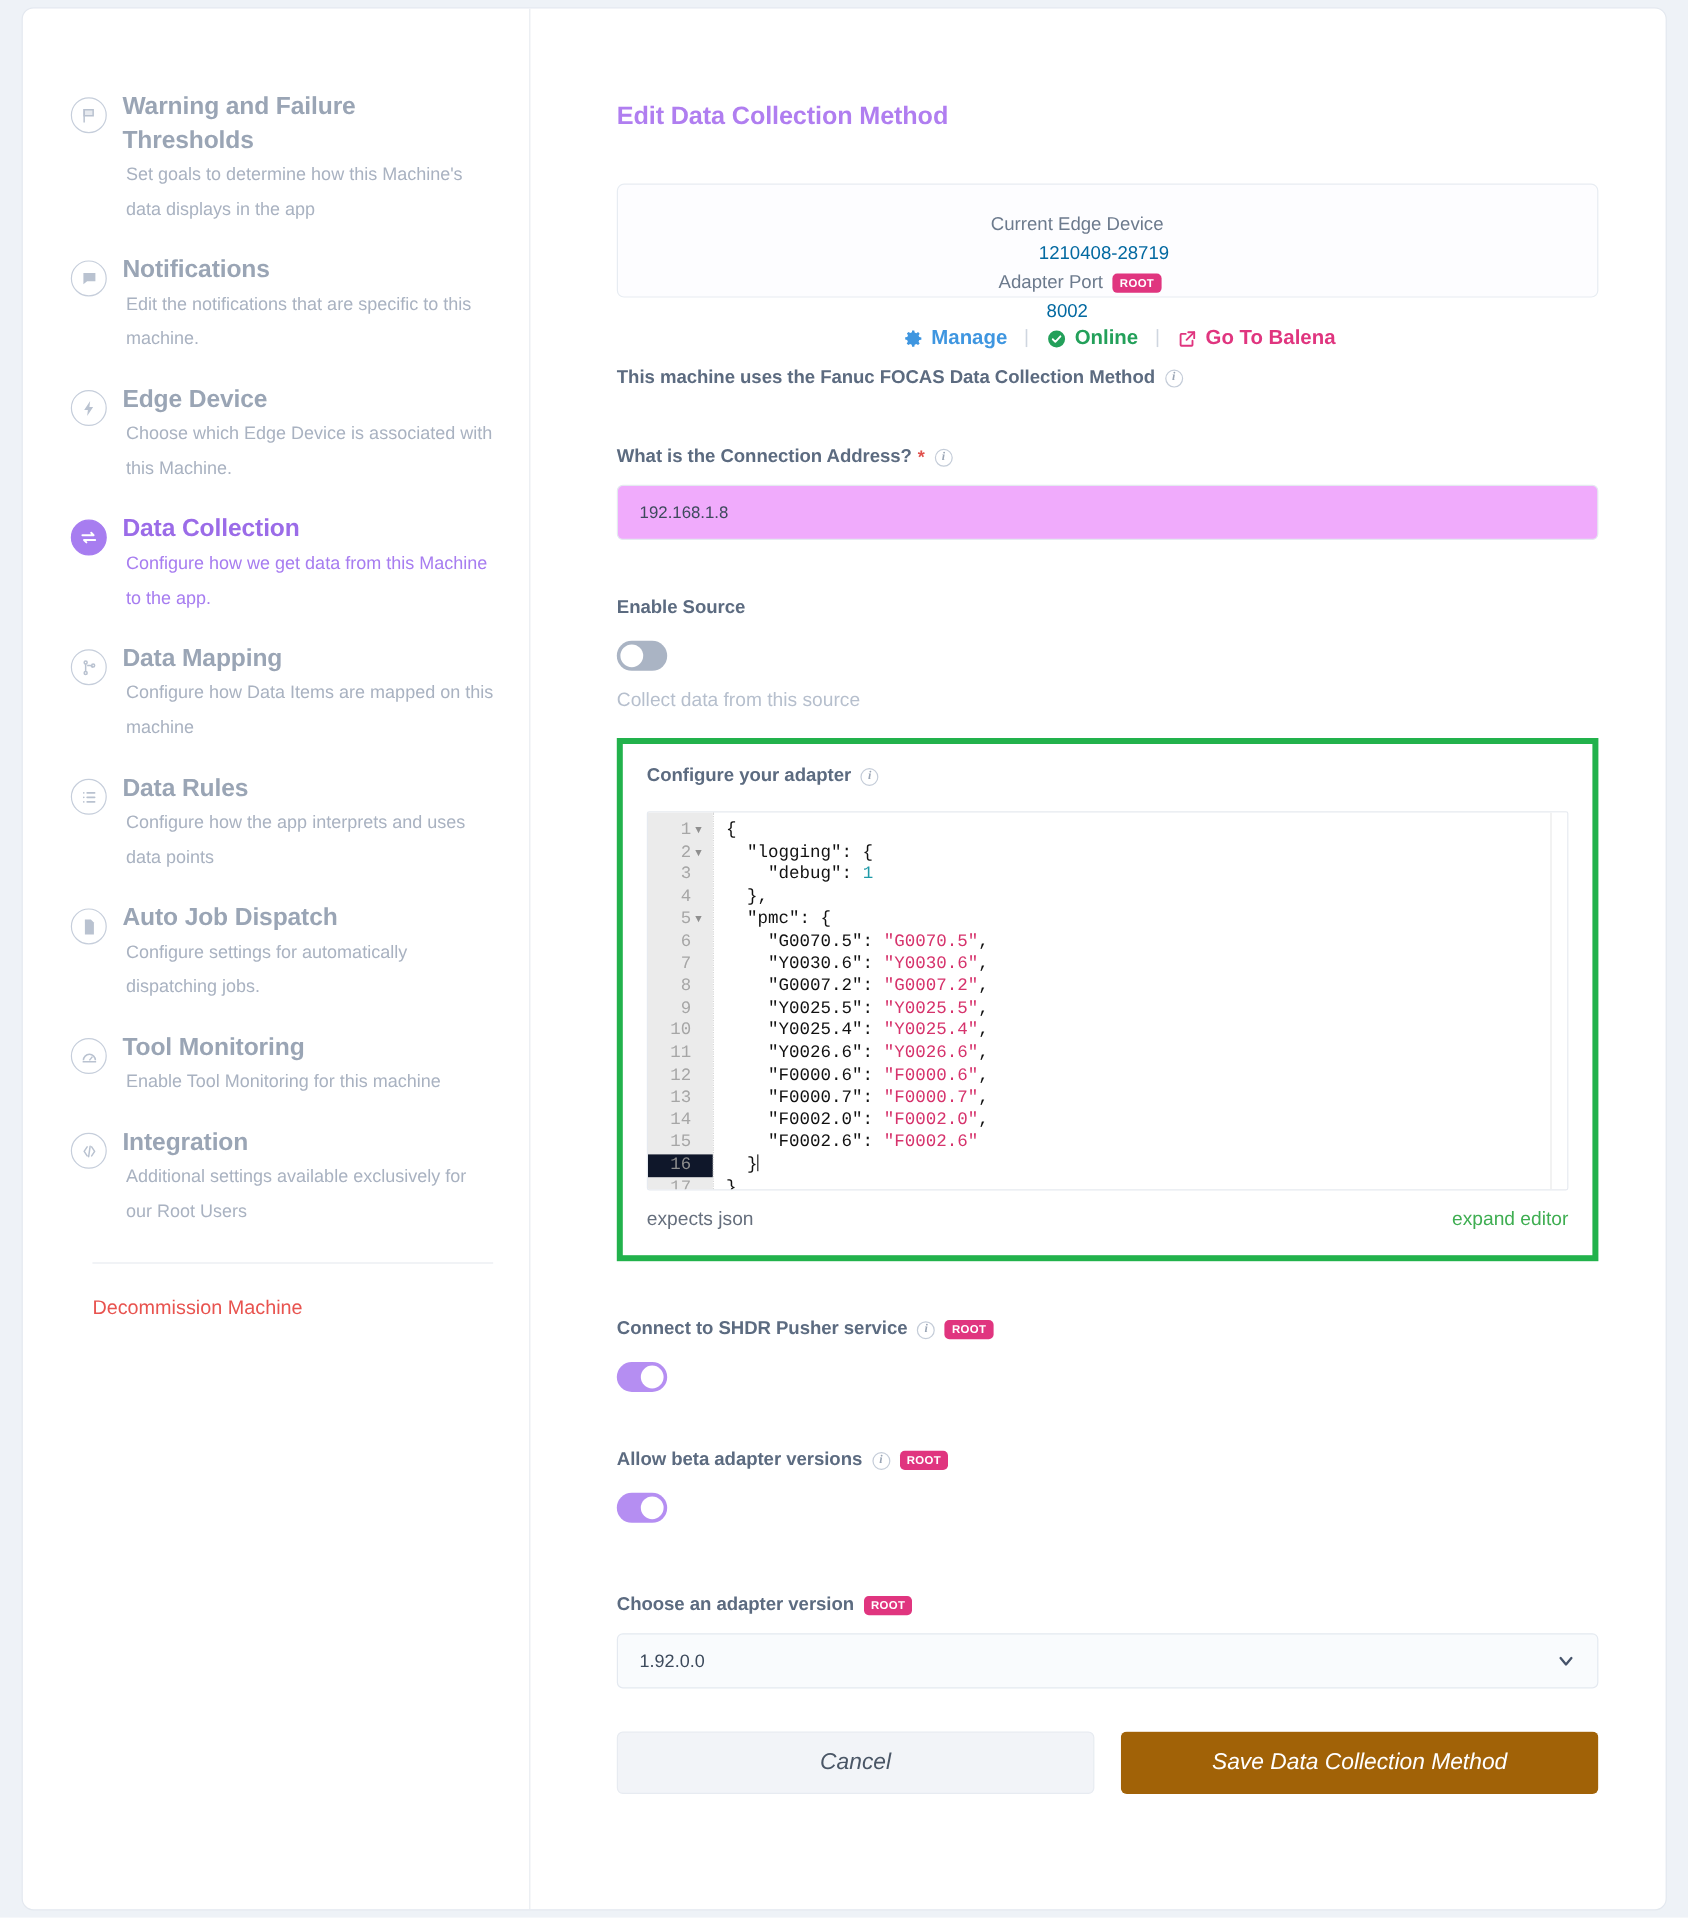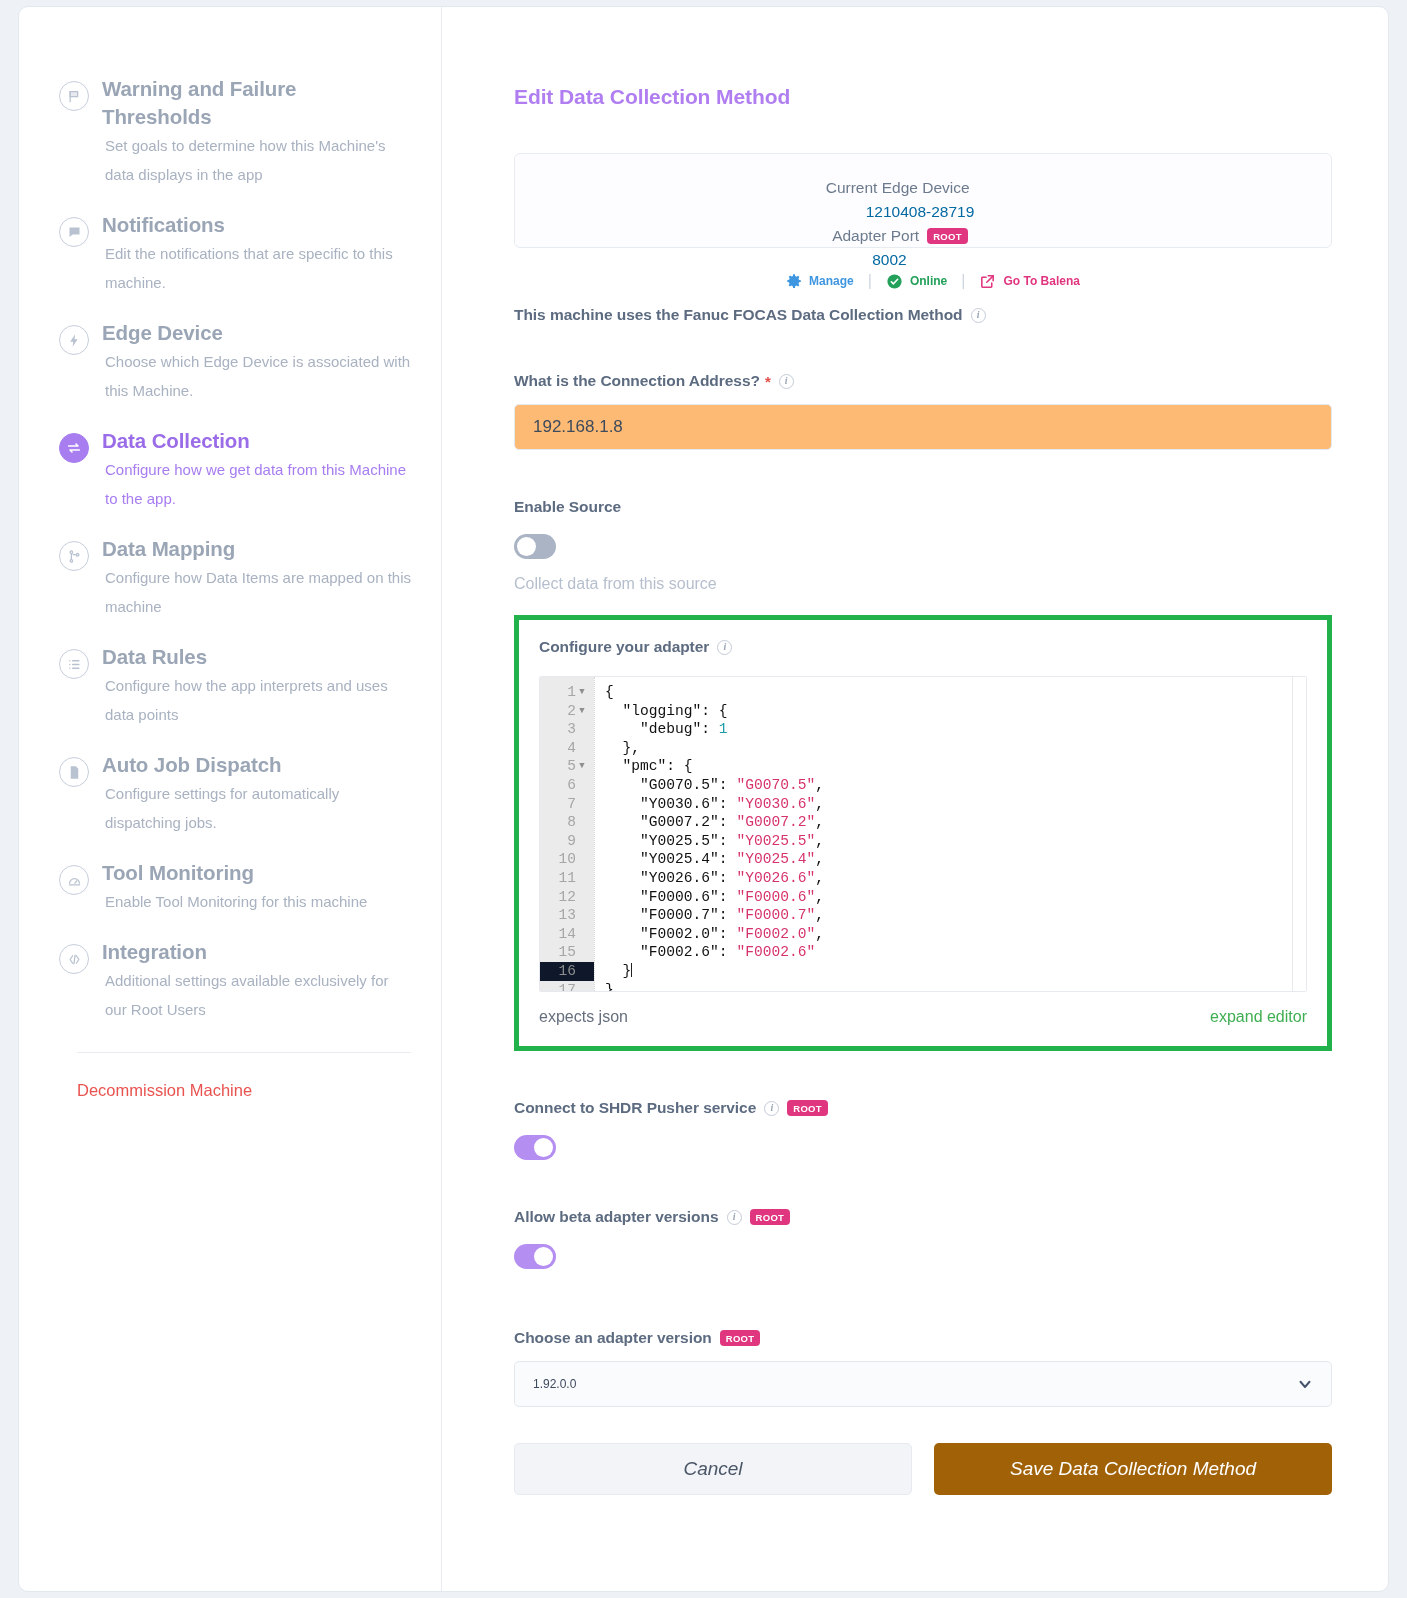--- a/index.html
+++ b/index.html
@@ -142,21 +142,21 @@
     line-height: 11px;
   }
   .dev-actions {
     display: flex;
     align-items: center;
     margin-left: 20px;
   }
   .act {
     display: flex;
     align-items: center;
-    font-size: 12px;
+    font-size: 17px;
     font-weight: bold;
     cursor: pointer;
     white-space: nowrap;
   }
   .act svg { margin-right: 7px; display: block; }
   .act.manage { color: #3f96e0; }
   .act.manage svg { fill: #3f96e0; }
   .act.online { color: #23a05a; }
   .act.balena { color: #e0357f; }
   .act-sep {
@@ -193,22 +193,22 @@
 
   .machine-uses { margin-top: 58px; }
 
   .field-block { margin-top: 48px; }
   .text-input {
     width: 100%;
     height: 46px;
     margin-top: 14px;
     border: 1px solid #e4e9f0;
     border-radius: 5px;
-    background: #fdba74;
-    font-size: 17px;
+    background: #f0abfc;
+    font-size: 14px;
     color: #3d4a5c;
     padding: 0 18px;
     font-family: "Liberation Sans", sans-serif;
     outline: none;
   }
 
   
   .toggle {
     width: 42px;
     height: 25px;
@@ -322,21 +322,21 @@
   .select-wrap {
     position: relative;
     margin-top: 14px;
   }
   .select-box {
     width: 100%;
     height: 46px;
     border: 1px solid #e4e9f0;
     border-radius: 5px;
     background: #f9fbfd;
-    font-size: 12px;
+    font-size: 15px;
     color: #3d4a5c;
     padding: 0 18px;
     display: flex;
     align-items: center;
     cursor: pointer;
   }
   .chev {
     position: absolute;
     right: 18px;
     top: 14px;

